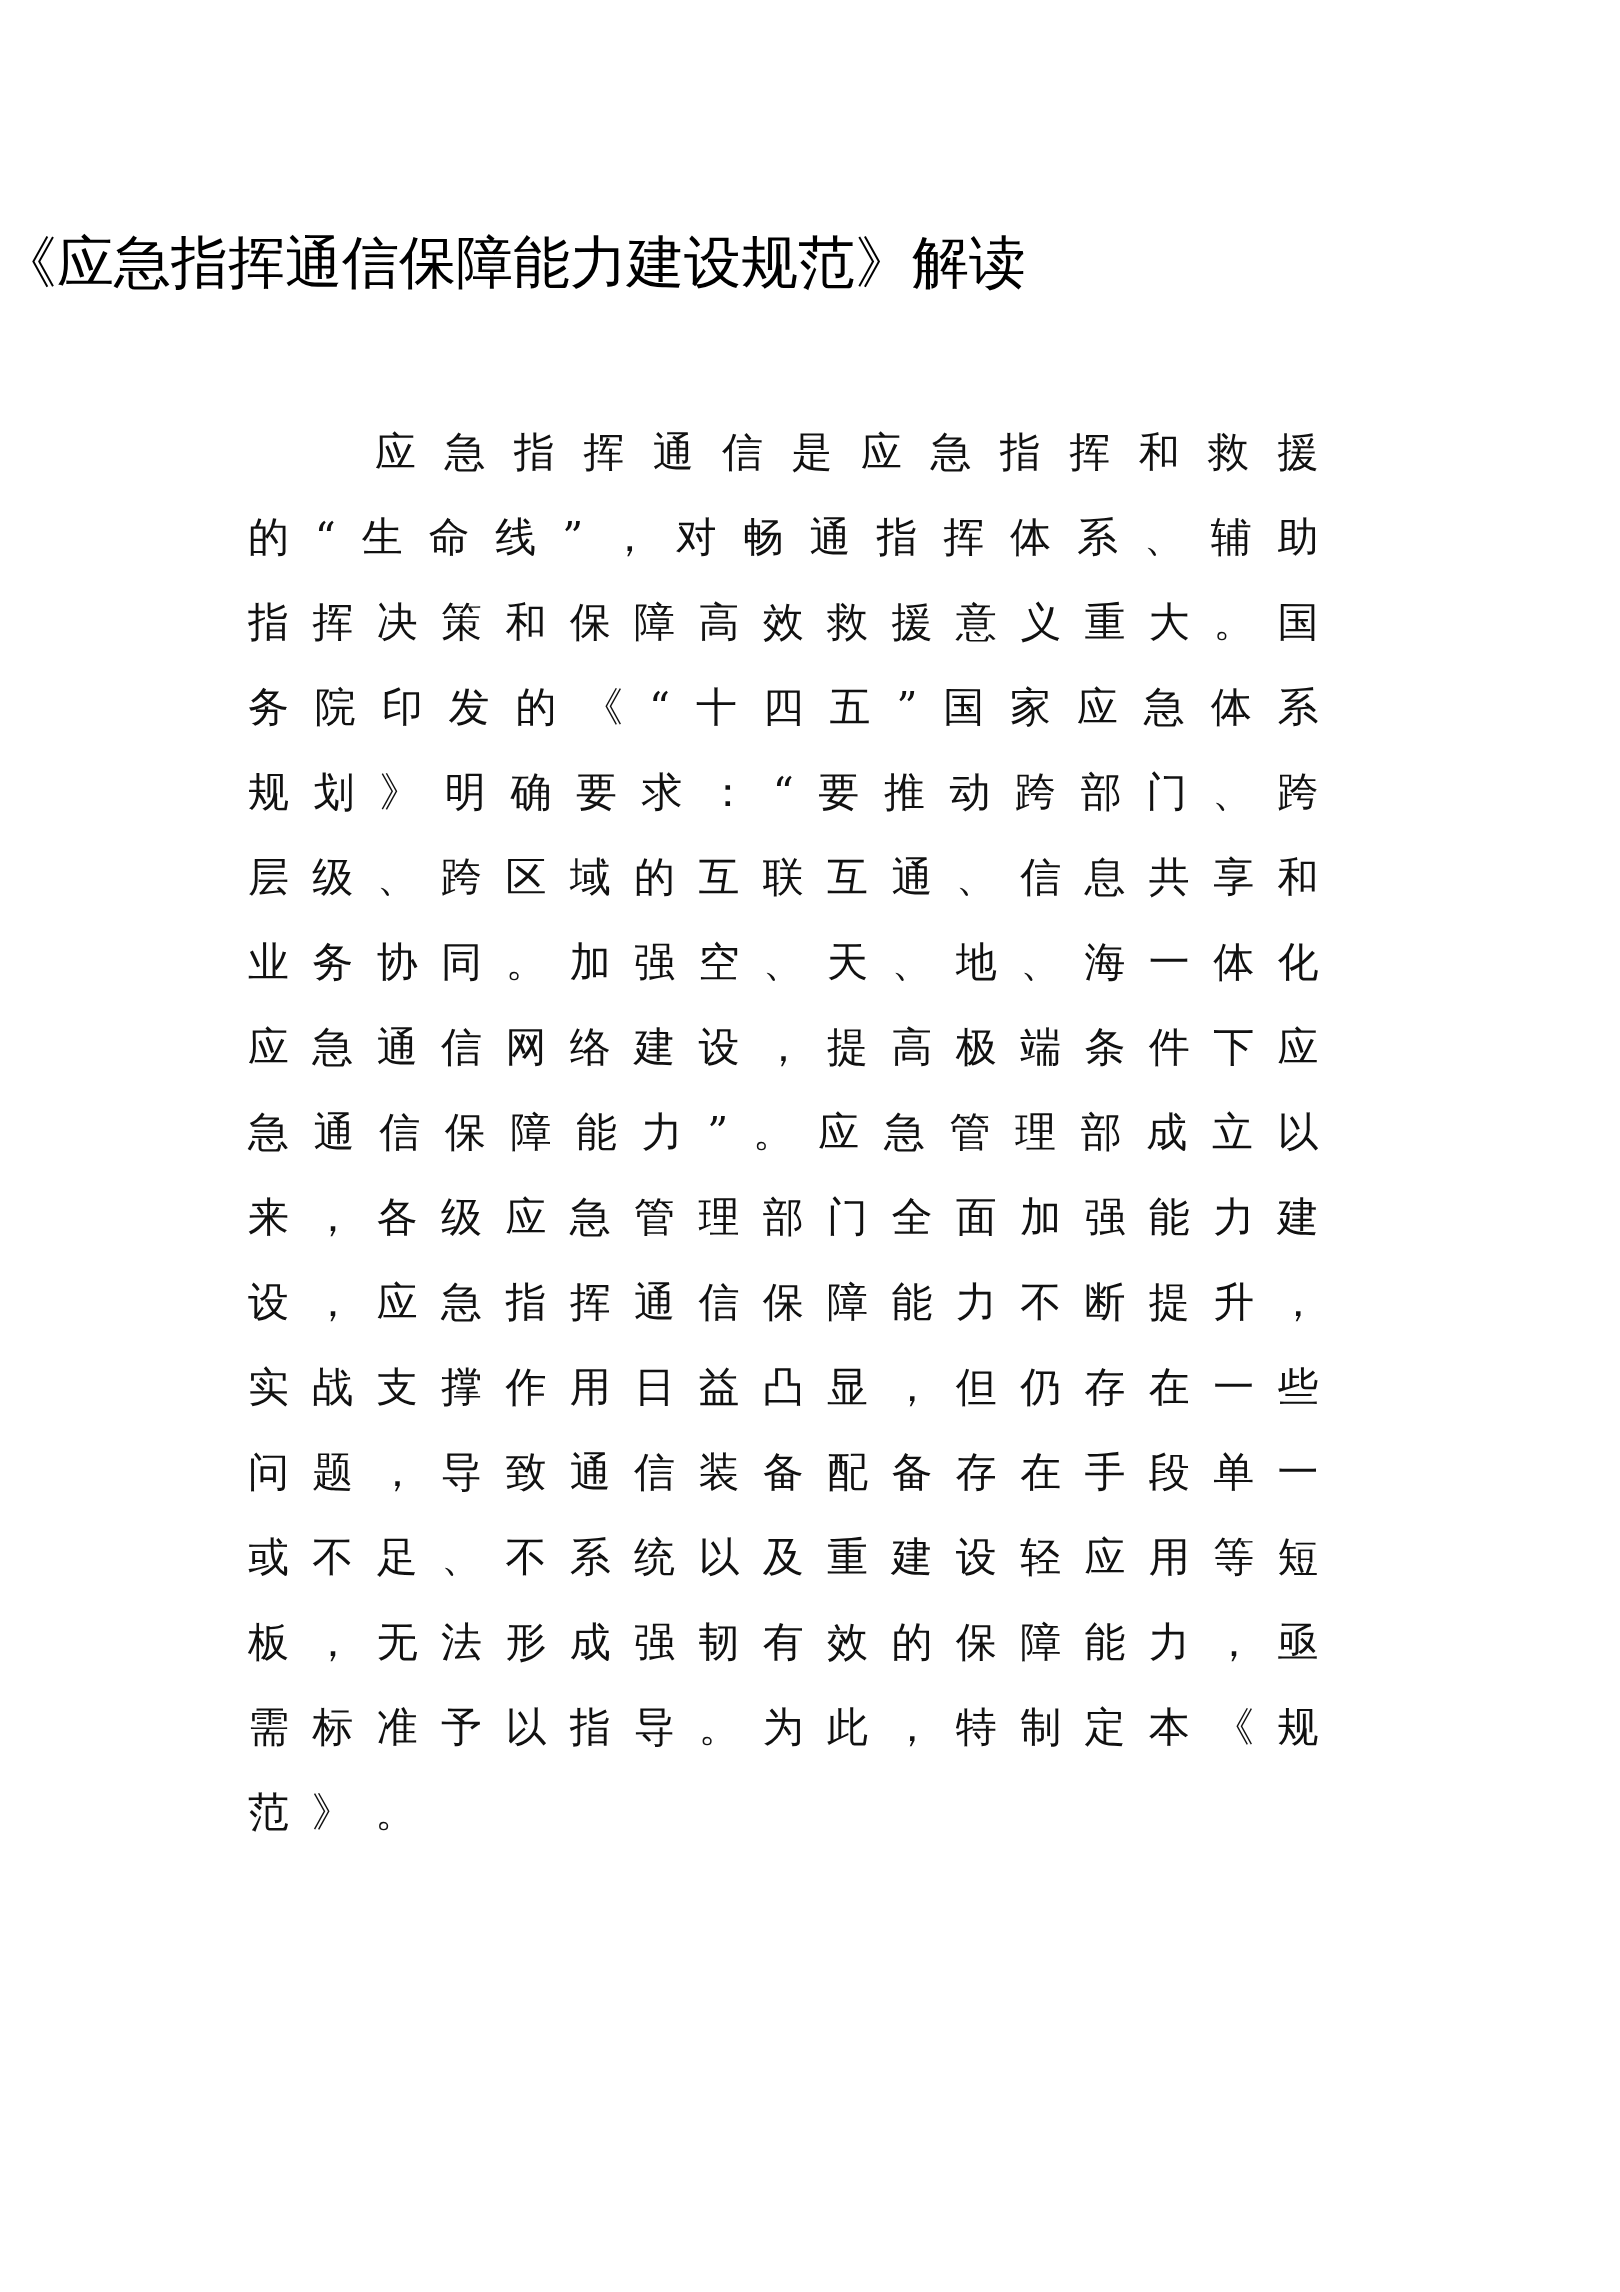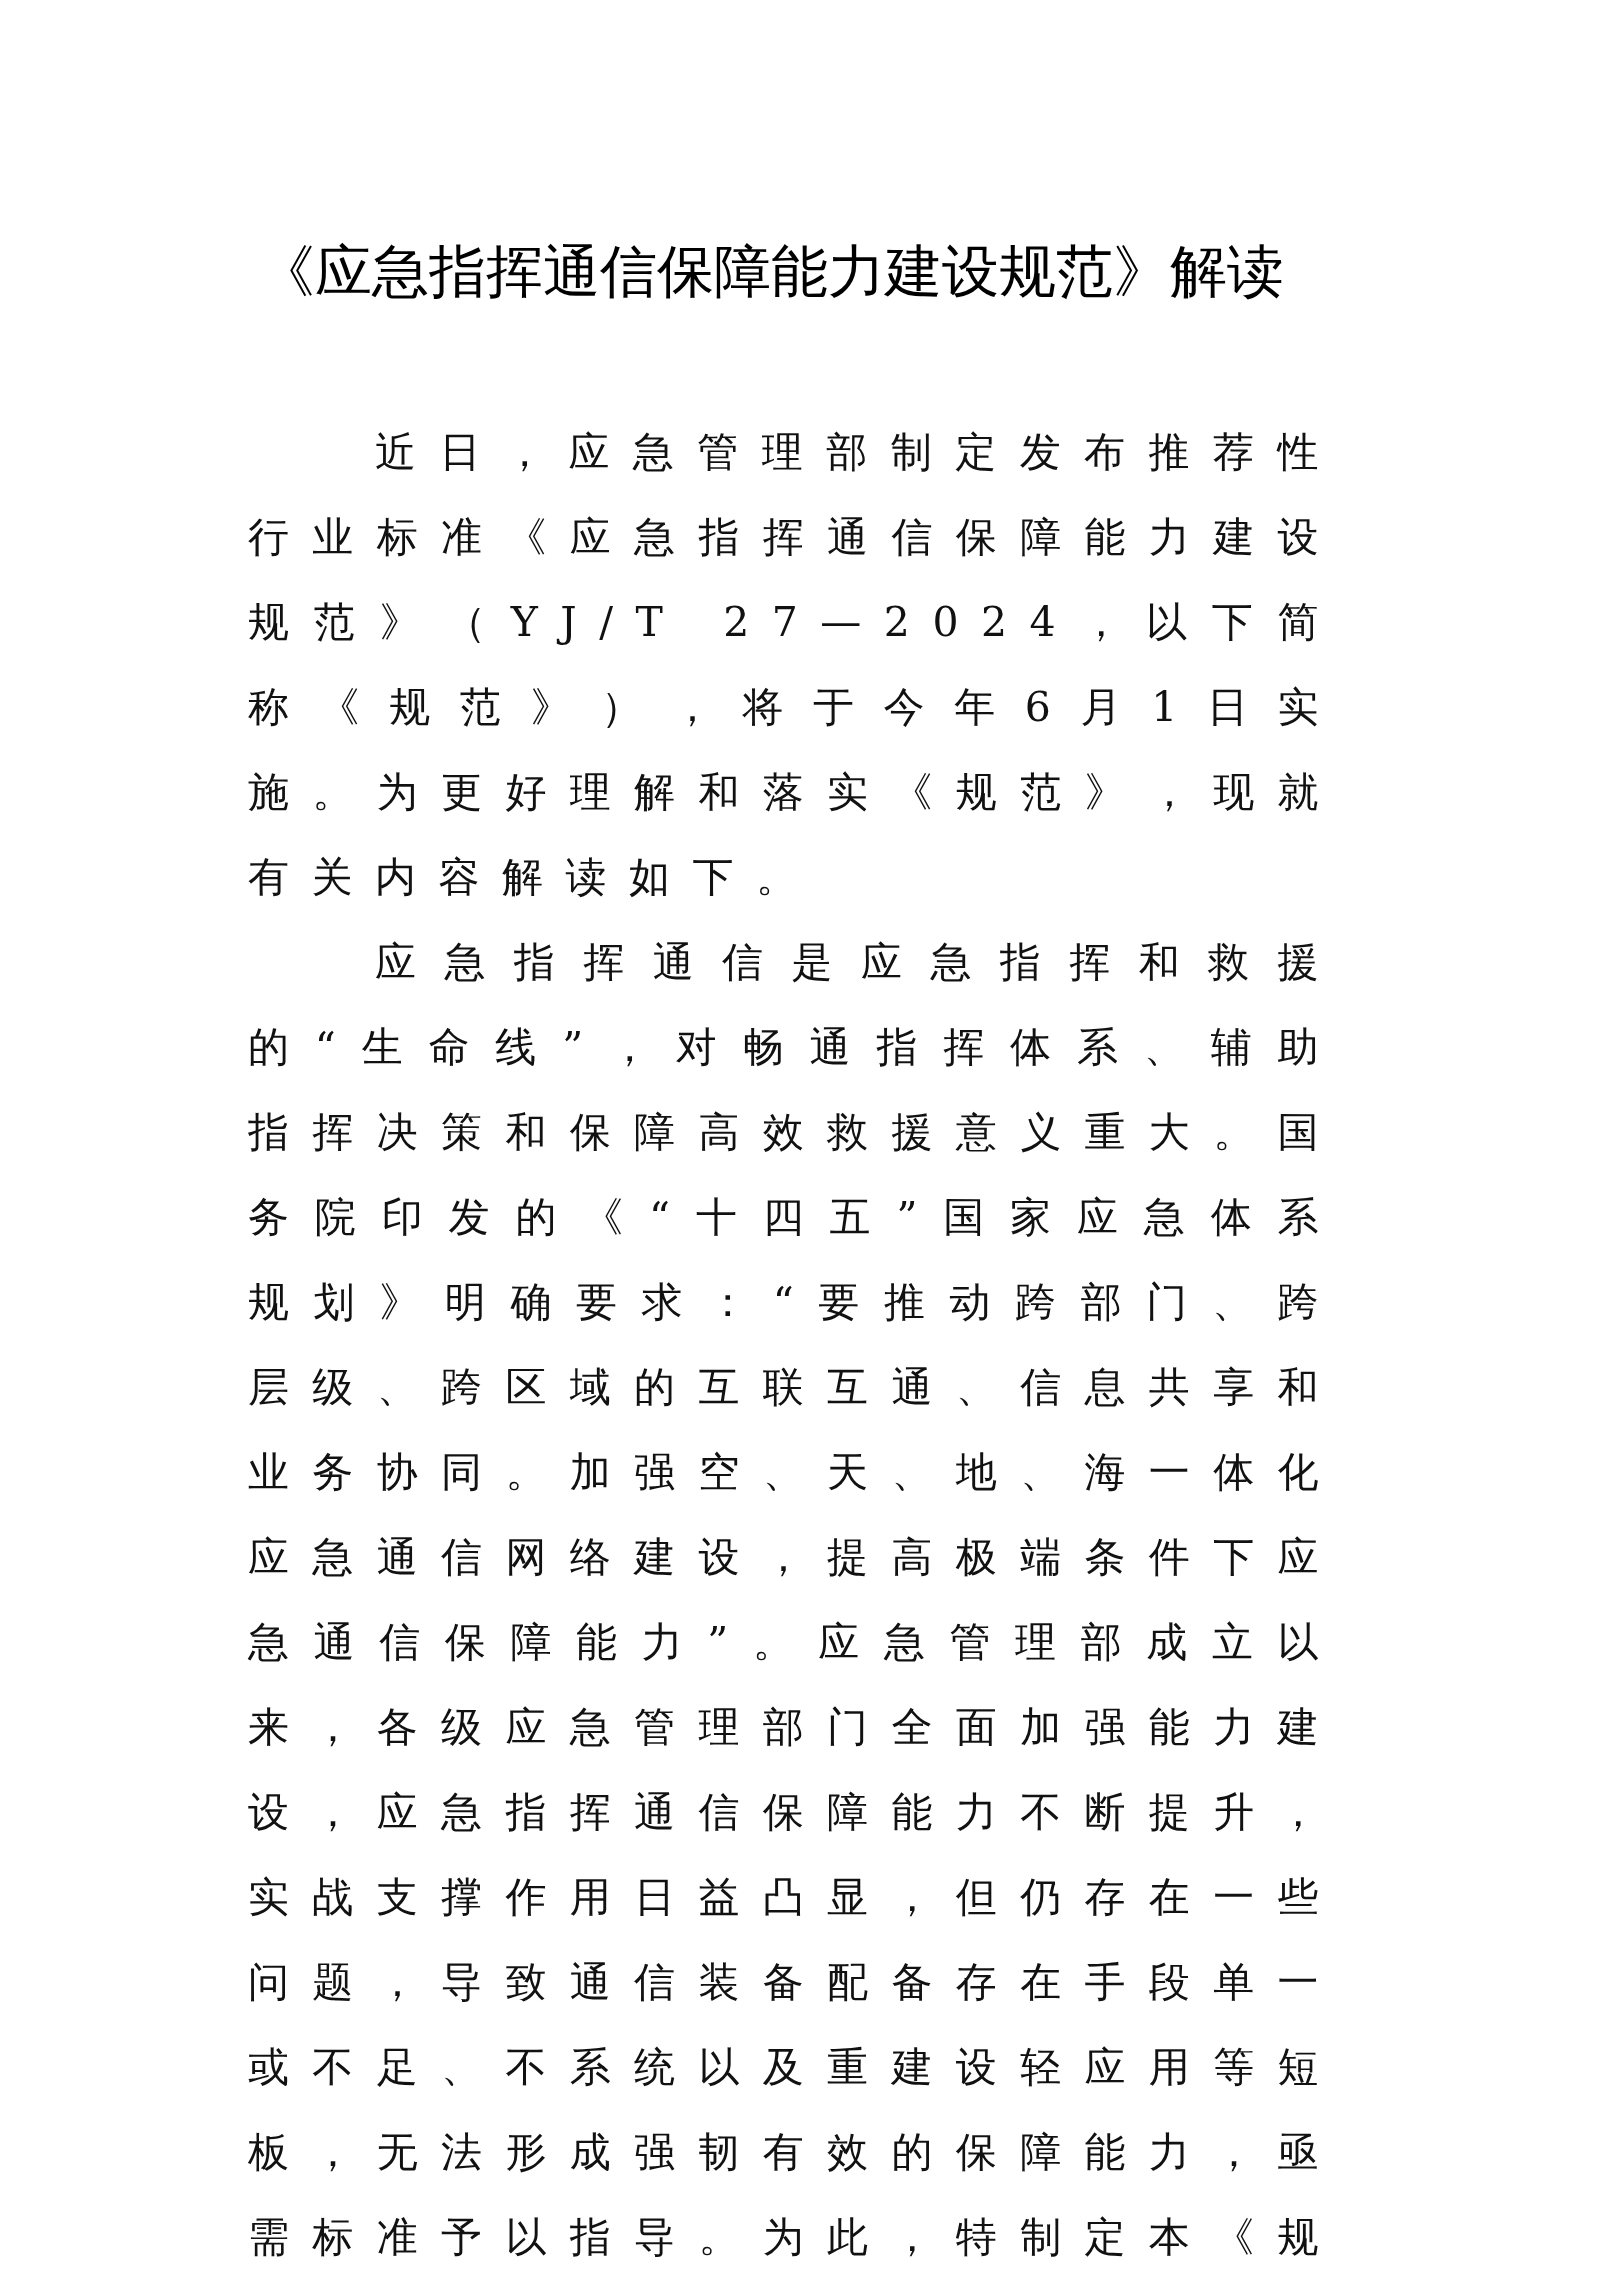--- a/index.html
+++ b/index.html
@@ -20,27 +20,27 @@
       top: 0;
       width: 1620px;
       height: 2293px;
       background: #ffffff;
     }
     .title {
       position: absolute;
       left: 0;
       top: 223px;
       width: 1524px;
-      text-align: center;
+      text-align: left;
       font-family: "DejaVu Sans", "Liberation Sans", sans-serif;
       font-size: 57px;
       line-height: 78px;
       letter-spacing: 0px;
       color: #000000;
-      margin: 9px;
+      margin: 0;
       font-weight: normal;
     }
     .body-text {
       position: absolute;
       left: 248px;
       top: 410px;
       width: 1093px;
       font-family: "DejaVu Serif", "Liberation Serif", serif;
       font-size: 41px;
       line-height: 85px;
@@ -60,18 +60,17 @@
       text-indent: 84px;
     }
   </style>
 </head>
 <body>
 
 <div class="page">
   <h1 class="title">《应急指挥通信保障能力建设规范》解读</h1>
 
   <div class="body-text">
-    <p class="para">近日，应急管理部制定发布推荐性行业标准《应急指挥通信保障能力建设规范》（YJ/T 27—2024，以下简称《规范》），将于今年6月1日实施。为更好理解和落实《规范》，现就有关内容解读如下。</p>
     <p class="para">应急指挥通信是应急指挥和救援的“生命线”，对畅通指挥体系、辅助指挥决策和保障高效救援意义重大。国务院印发的《“十四五”国家应急体系规划》明确要求：“要推动跨部门、跨层级、跨区域的互联互通、信息共享和业务协同。加强空、天、地、海一体化应急通信网络建设，提高极端条件下应急通信保障能力”。应急管理部成立以来，各级应急管理部门全面加强能力建设，应急指挥通信保障能力不断提升，实战支撑作用日益凸显，但仍存在一些问题，导致通信装备配备存在手段单一或不足、不系统以及重建设轻应用等短板，无法形成强韧有效的保障能力，亟需标准予以指导。为此，特制定本《规范》。</p>
 
   </div>
 </div>
 
 
 </body></html>

